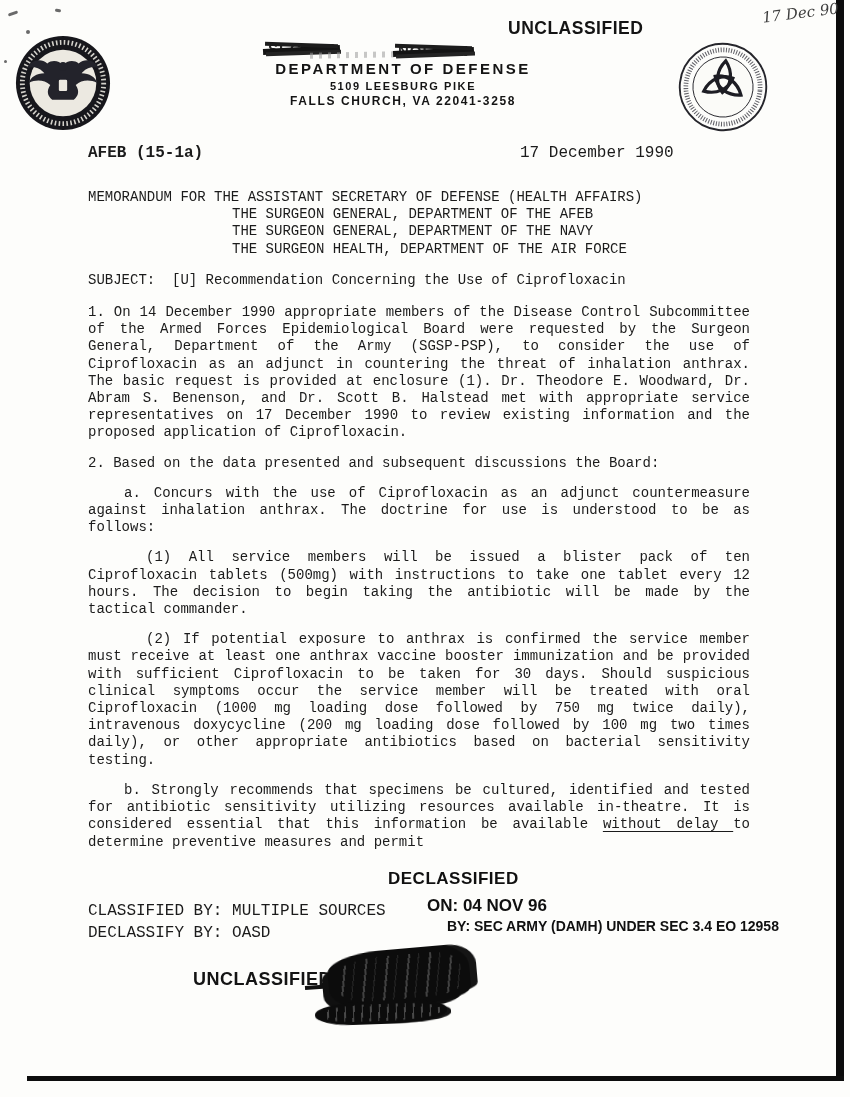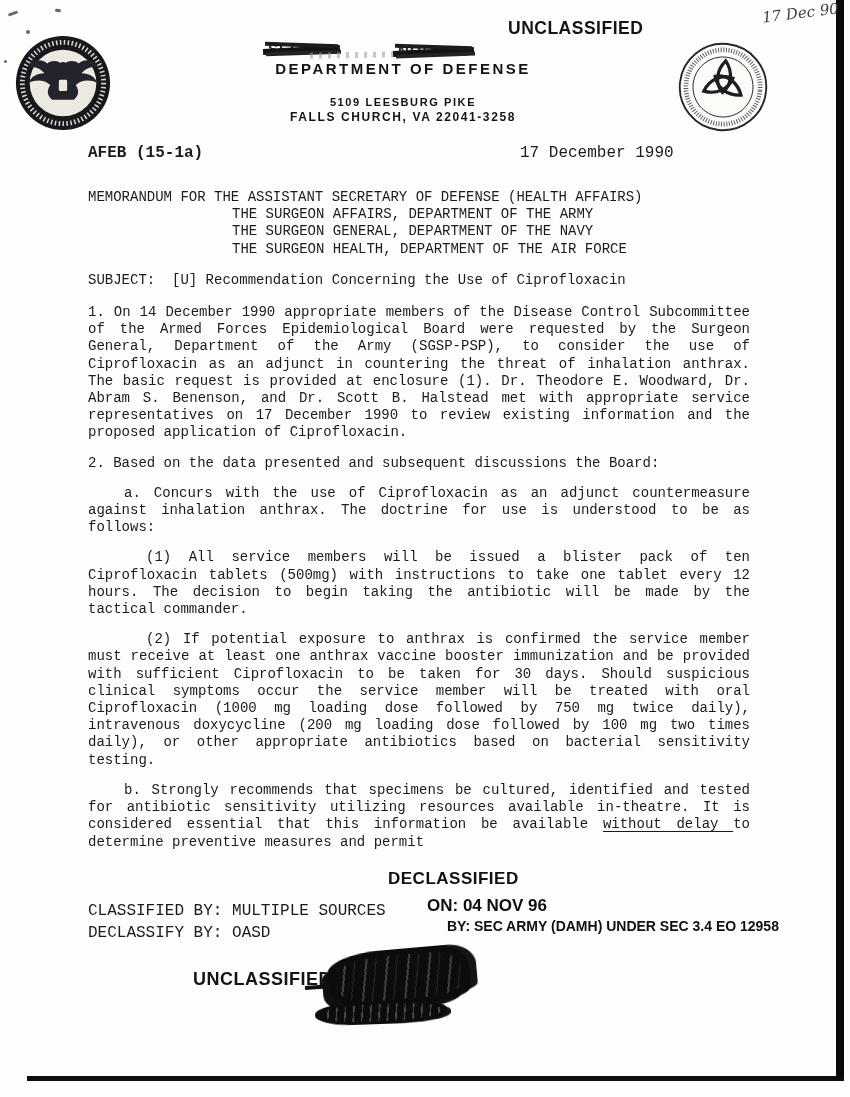--- a/index.html
+++ b/index.html
@@ -51,21 +51,21 @@
 
   
   .seal-left{position:absolute;left:14px;top:34px;width:98px;height:98px;}
   .seal-right{position:absolute;left:676px;top:40px;width:94px;height:94px;transform:rotate(6deg);}
 
   
   .letterhead{
     position:absolute;left:238px;top:60px;width:330px;text-align:center;
     font-family:"Liberation Sans","DejaVu Sans",sans-serif;font-weight:bold;color:#141414;
   }
-  .lh1{font-size:15px;letter-spacing:2.5px;margin-bottom:19px;}
+  .lh1{font-size:15px;letter-spacing:2.5px;margin-bottom:3px;}
   .lh2{font-size:12.5px;letter-spacing:1.6px;margin-bottom:3px;}
   .lh3{font-size:11px;letter-spacing:1.6px;margin-bottom:2px;}
   .lh4{font-size:12px;letter-spacing:1.6px;}
 
   
   .ref{position:absolute;left:88px;top:144px;font-size:16px;font-weight:bold;}
   .doc-date{position:absolute;left:520px;top:144px;font-size:16px;}
 
   
   .body-col{
@@ -178,21 +178,21 @@
       </g>
     </svg>
   </div>
 
   <div class="ref">AFEB (15-1a)</div>
   <div class="doc-date">17 December 1990</div>
 
   <div class="body-col">
     <div class="memo-block">
       <div>MEMORANDUM FOR THE ASSISTANT SECRETARY OF DEFENSE (HEALTH AFFAIRS)</div>
-      <div class="memo-cont">THE SURGEON AFFAIRS, DEPARTMENT OF THE ARMY</div>
+      <div class="memo-cont">THE SURGEON GENERAL, DEPARTMENT OF THE AFEB</div>
       <div class="memo-cont">THE SURGEON GENERAL, DEPARTMENT OF THE NAVY</div>
       <div class="memo-cont">THE SURGEON HEALTH, DEPARTMENT OF THE AIR FORCE</div>
     </div>
 
     <div class="subject">SUBJECT:  [U] Recommendation Concerning the Use of Ciprofloxacin</div>
 
     <p class="para">1.  On 14 December 1990 appropriate members of the Disease Control Subcommittee of the Armed Forces Epidemiological Board were requested by the Surgeon General, Department of the Army (SGSP-PSP), to consider the use of Ciprofloxacin as an adjunct in countering the threat of inhalation anthrax.  The basic request is provided at enclosure (1).  Dr. Theodore E. Woodward, Dr. Abram S. Benenson, and Dr. Scott B. Halstead met with appropriate service representatives on 17 December 1990 to review existing information and the proposed application of Ciprofloxacin.</p>
     <p class="para">2.  Based on the data presented and subsequent discussions the Board:</p>
     <p class="para ind-a">a.  Concurs with the use of Ciprofloxacin as an adjunct countermeasure against inhalation anthrax.  The doctrine for use is understood to be as follows:</p>
     <p class="para ind-n">(1)  All service members will be issued a blister pack of ten Ciprofloxacin tablets (500mg) with instructions to take one tablet every 12 hours.  The decision to begin taking the antibiotic will be made by the tactical commander.</p>

